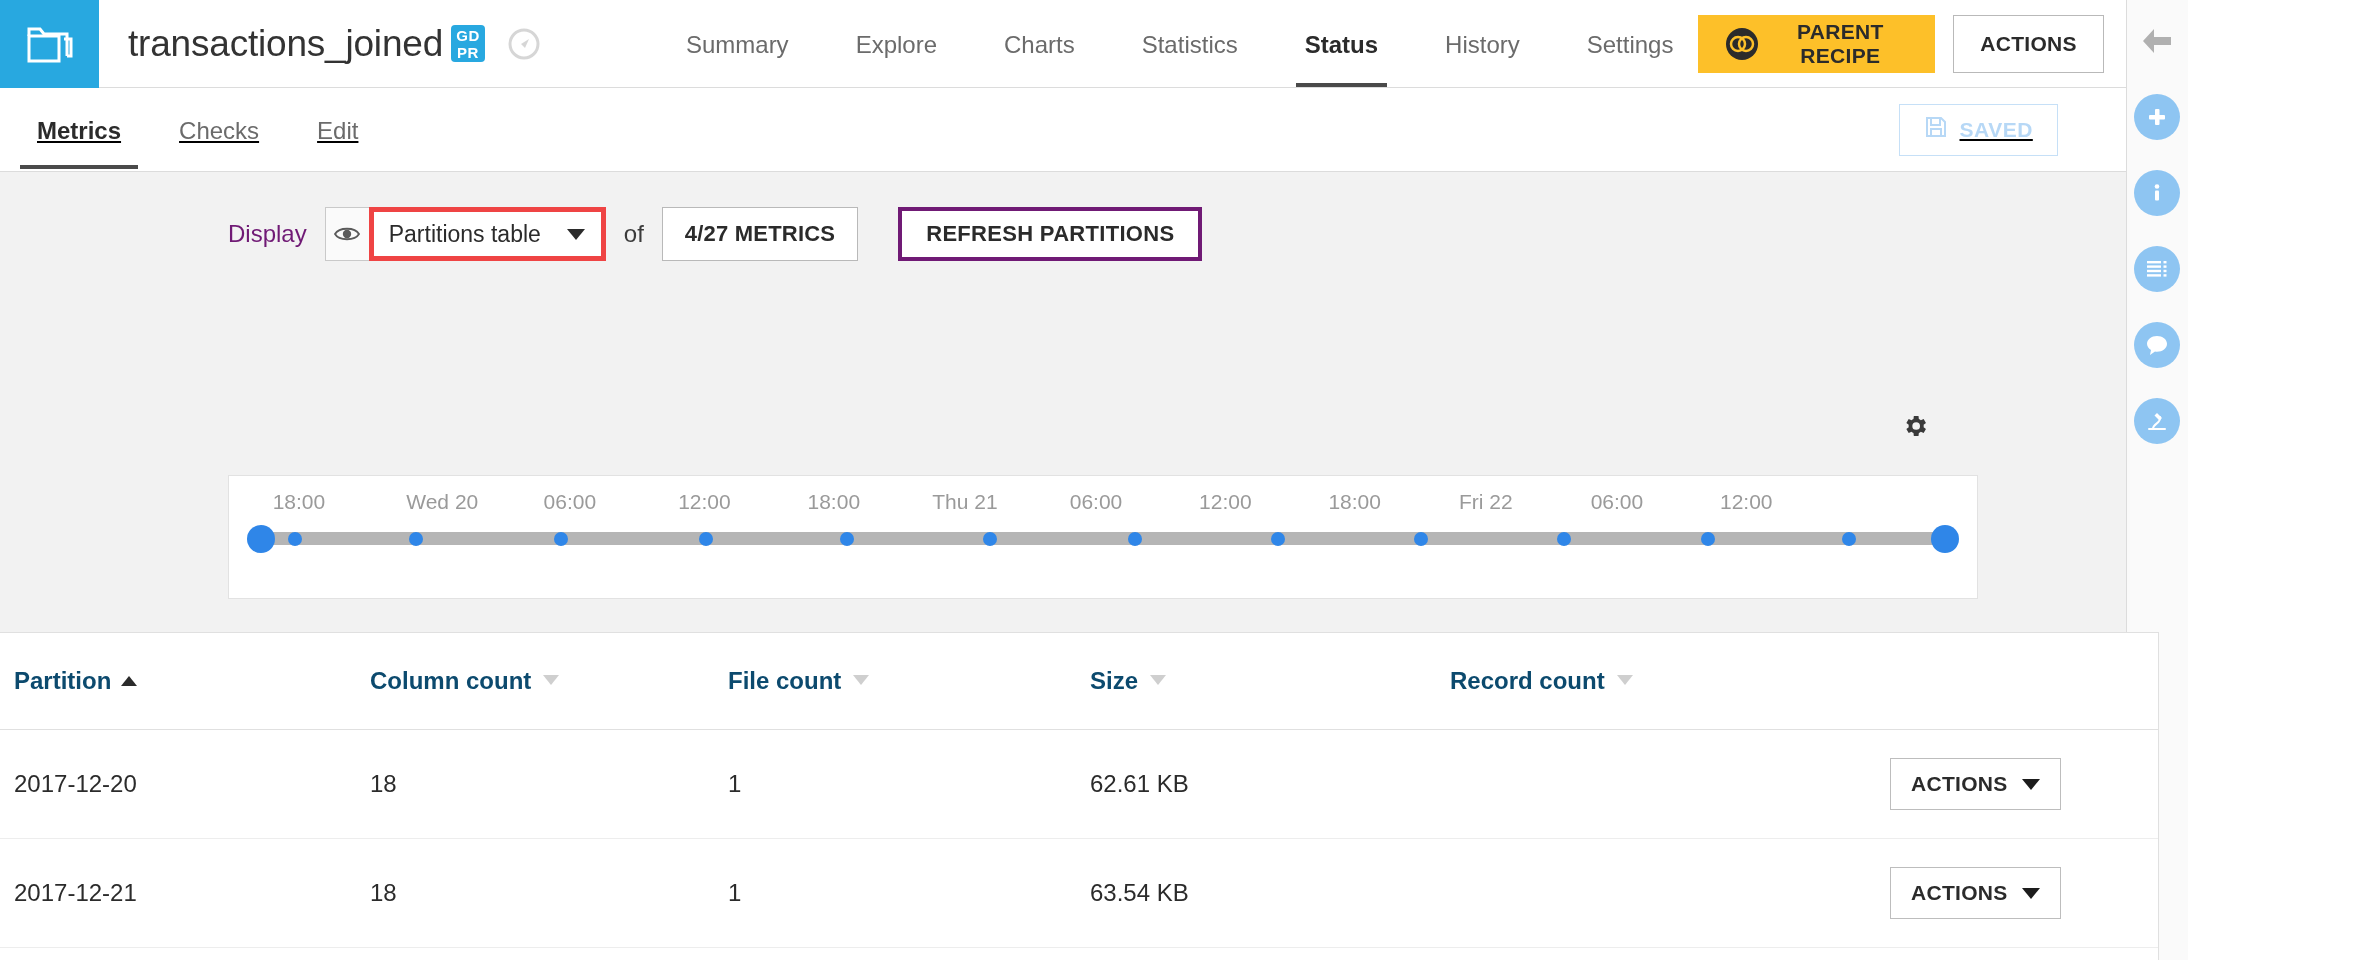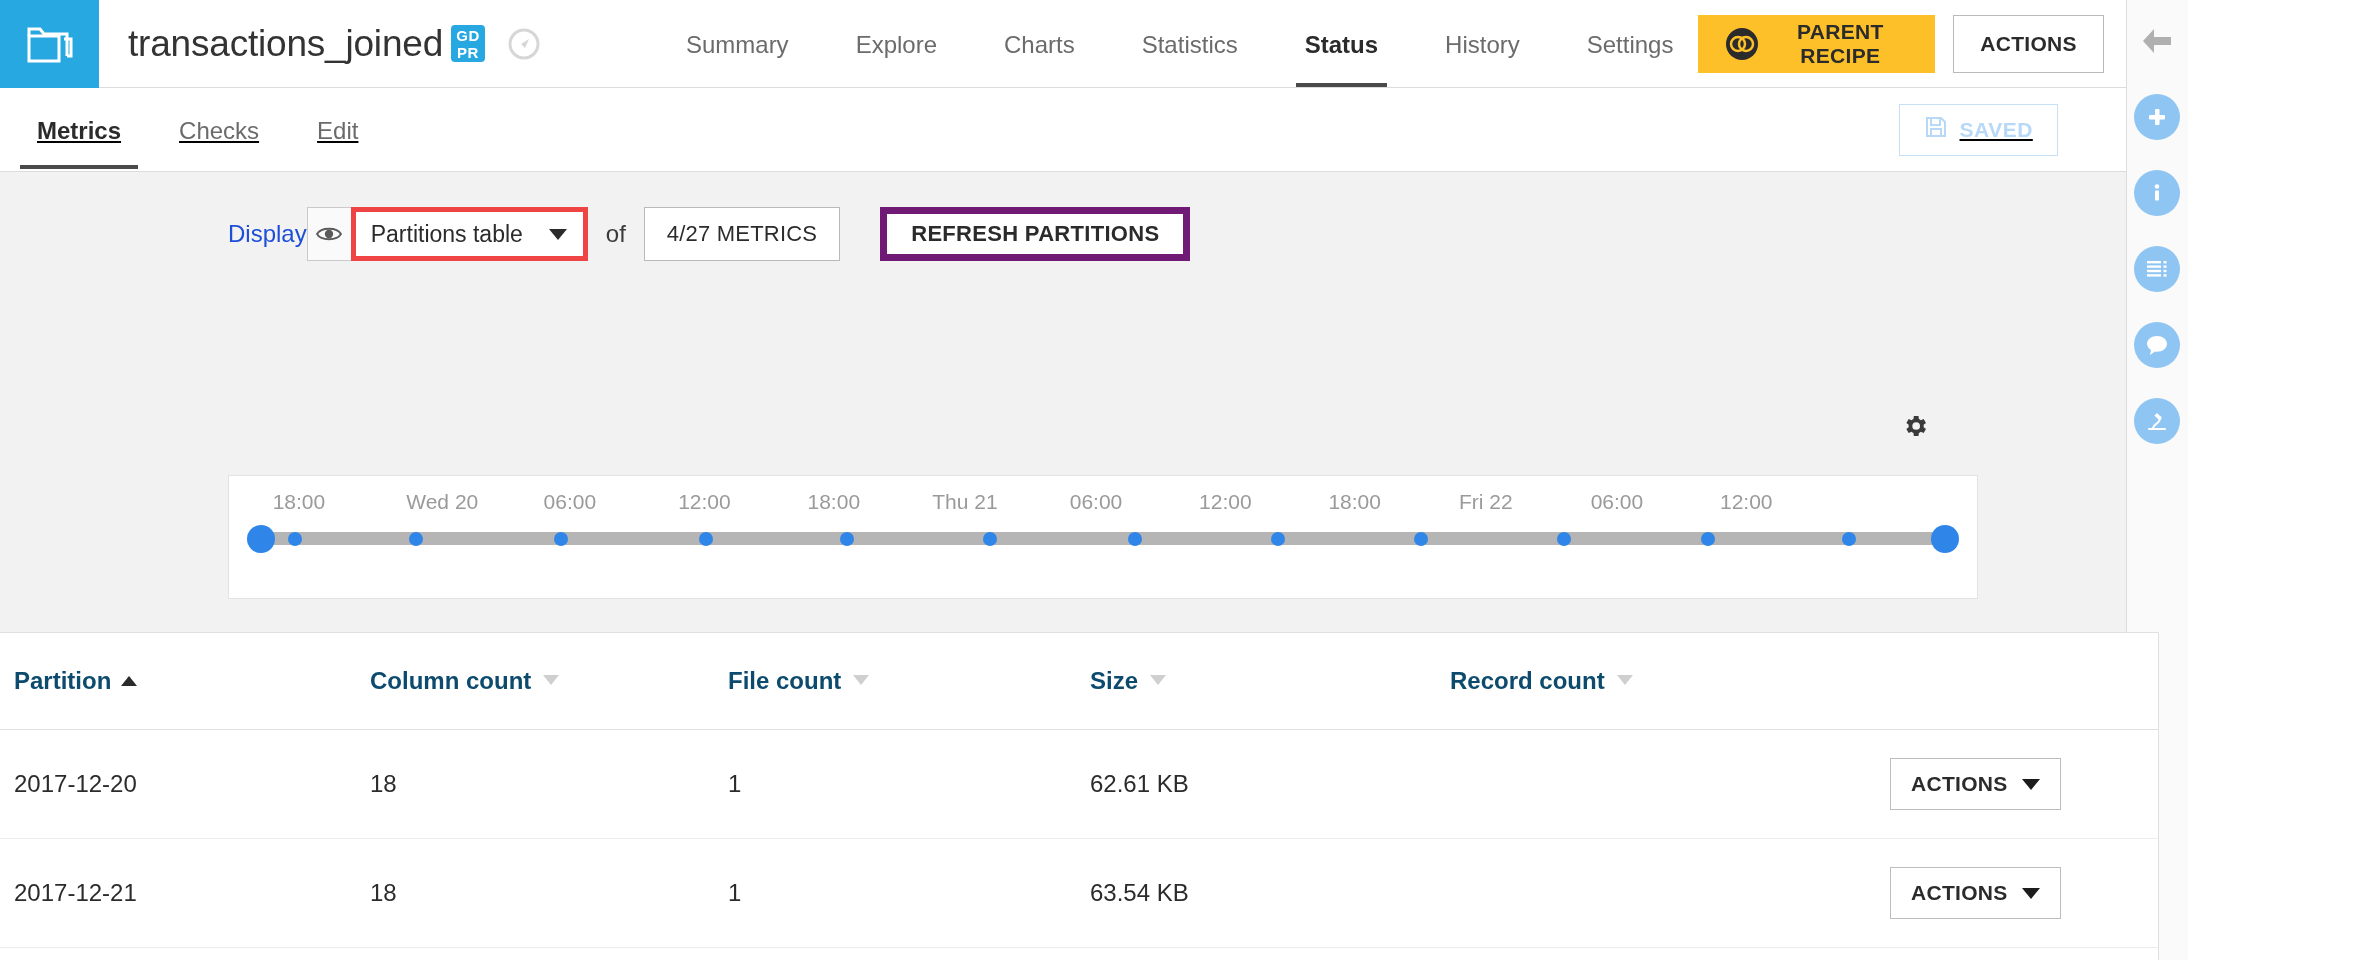--- a/index.html
+++ b/index.html
@@ -74,43 +74,43 @@
     margin-left: auto; margin-right: 68px; border: 1px solid #c6e0f7; color: #b7d8f6;
     background: #fff; font-size: 21px; font-weight: 700; letter-spacing: .5px;
     height: 52px; padding: 0 24px; display: flex; align-items: center; gap: 12px; cursor: pointer;
   }
 
   
   .body-area { background: #f2f2f2; padding-top: 0; height: 788px; position: relative; }
   .display-row {
     display: flex; align-items: center; padding: 28px 0 0 228px; height: 96px; position: relative;
   }
-  .display-label { font-size: 24px; color: #1d4ed8; }
+  .display-label { font-size: 24px; color: #701a75; margin-right: 18px; }
   .select-group { display: flex; align-items: stretch; height: 54px; }
   .eye-box {
     width: 44px; background: #fafafa; border: 1px solid #c9c9c9; border-right: none;
     display: flex; align-items: center; justify-content: center;
   }
   .sel-box {
     background: #fff; border: 5px solid #ef4444; min-width: 232px;
     display: flex; align-items: center; justify-content: space-between;
     padding: 0 16px 0 15px; font-size: 23px; color: #2b2b2b; cursor: pointer; gap: 26px;
   }
   .caret-dn {
     width: 0; height: 0; border-left: 9px solid transparent; border-right: 9px solid transparent;
     border-top: 11px solid #2b2b2b;
   }
   .of-label { font-size: 24px; color: #3b3b3b; margin: 0 18px; }
   .metrics-box {
     background: #fff; border: 1px solid #b9b9b9; height: 54px; padding: 0 22px;
-    display: flex; align-items: center; font-size: 22px; font-weight: 400; color: #2b2b2b;
+    display: flex; align-items: center; font-size: 22px; font-weight: 700; color: #2b2b2b;
     letter-spacing: .2px; cursor: pointer;
   }
   .refresh-btn {
-    margin-left: 40px; background: #fff; border: 7px solid #701a75; height: 54px; padding: 0 24px;
+    margin-left: 40px; background: #fff; border: 4px solid #701a75; height: 54px; padding: 0 24px;
     display: flex; align-items: center; font-size: 22px; font-weight: 700; color: #2b2b2b;
     letter-spacing: .3px; cursor: pointer;
   }
   .gear-btn { position: absolute; left: 1901px; top: 240px; cursor: pointer; }
 
   
   .timeline-card {
     position: absolute; left: 228px; top: 303px; width: 1750px; height: 124px;
     background: #fff; border: 1px solid #e2e2e2;
   }

